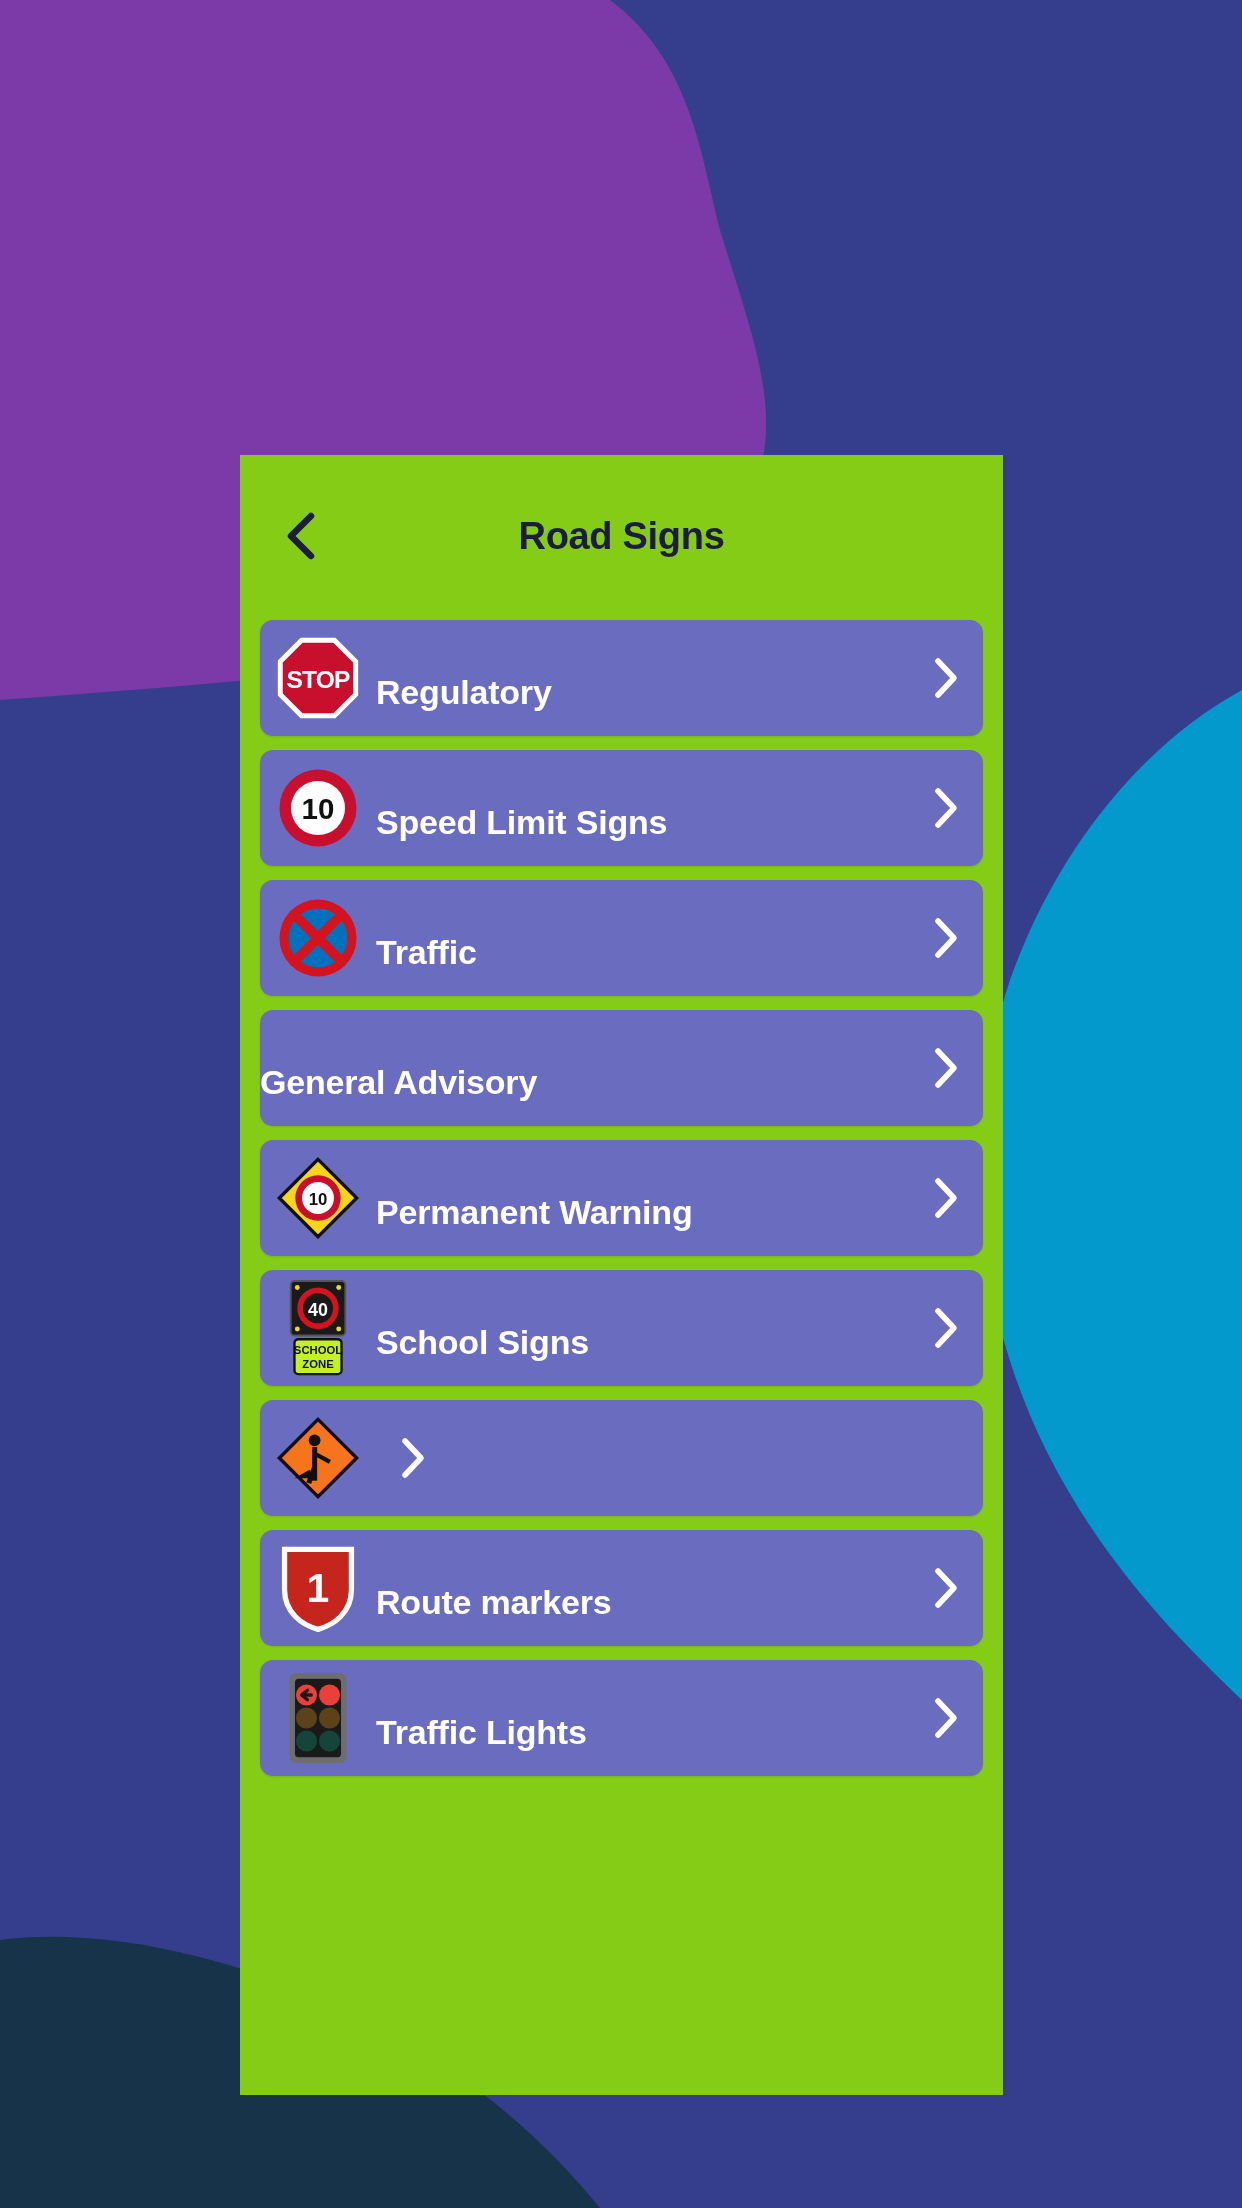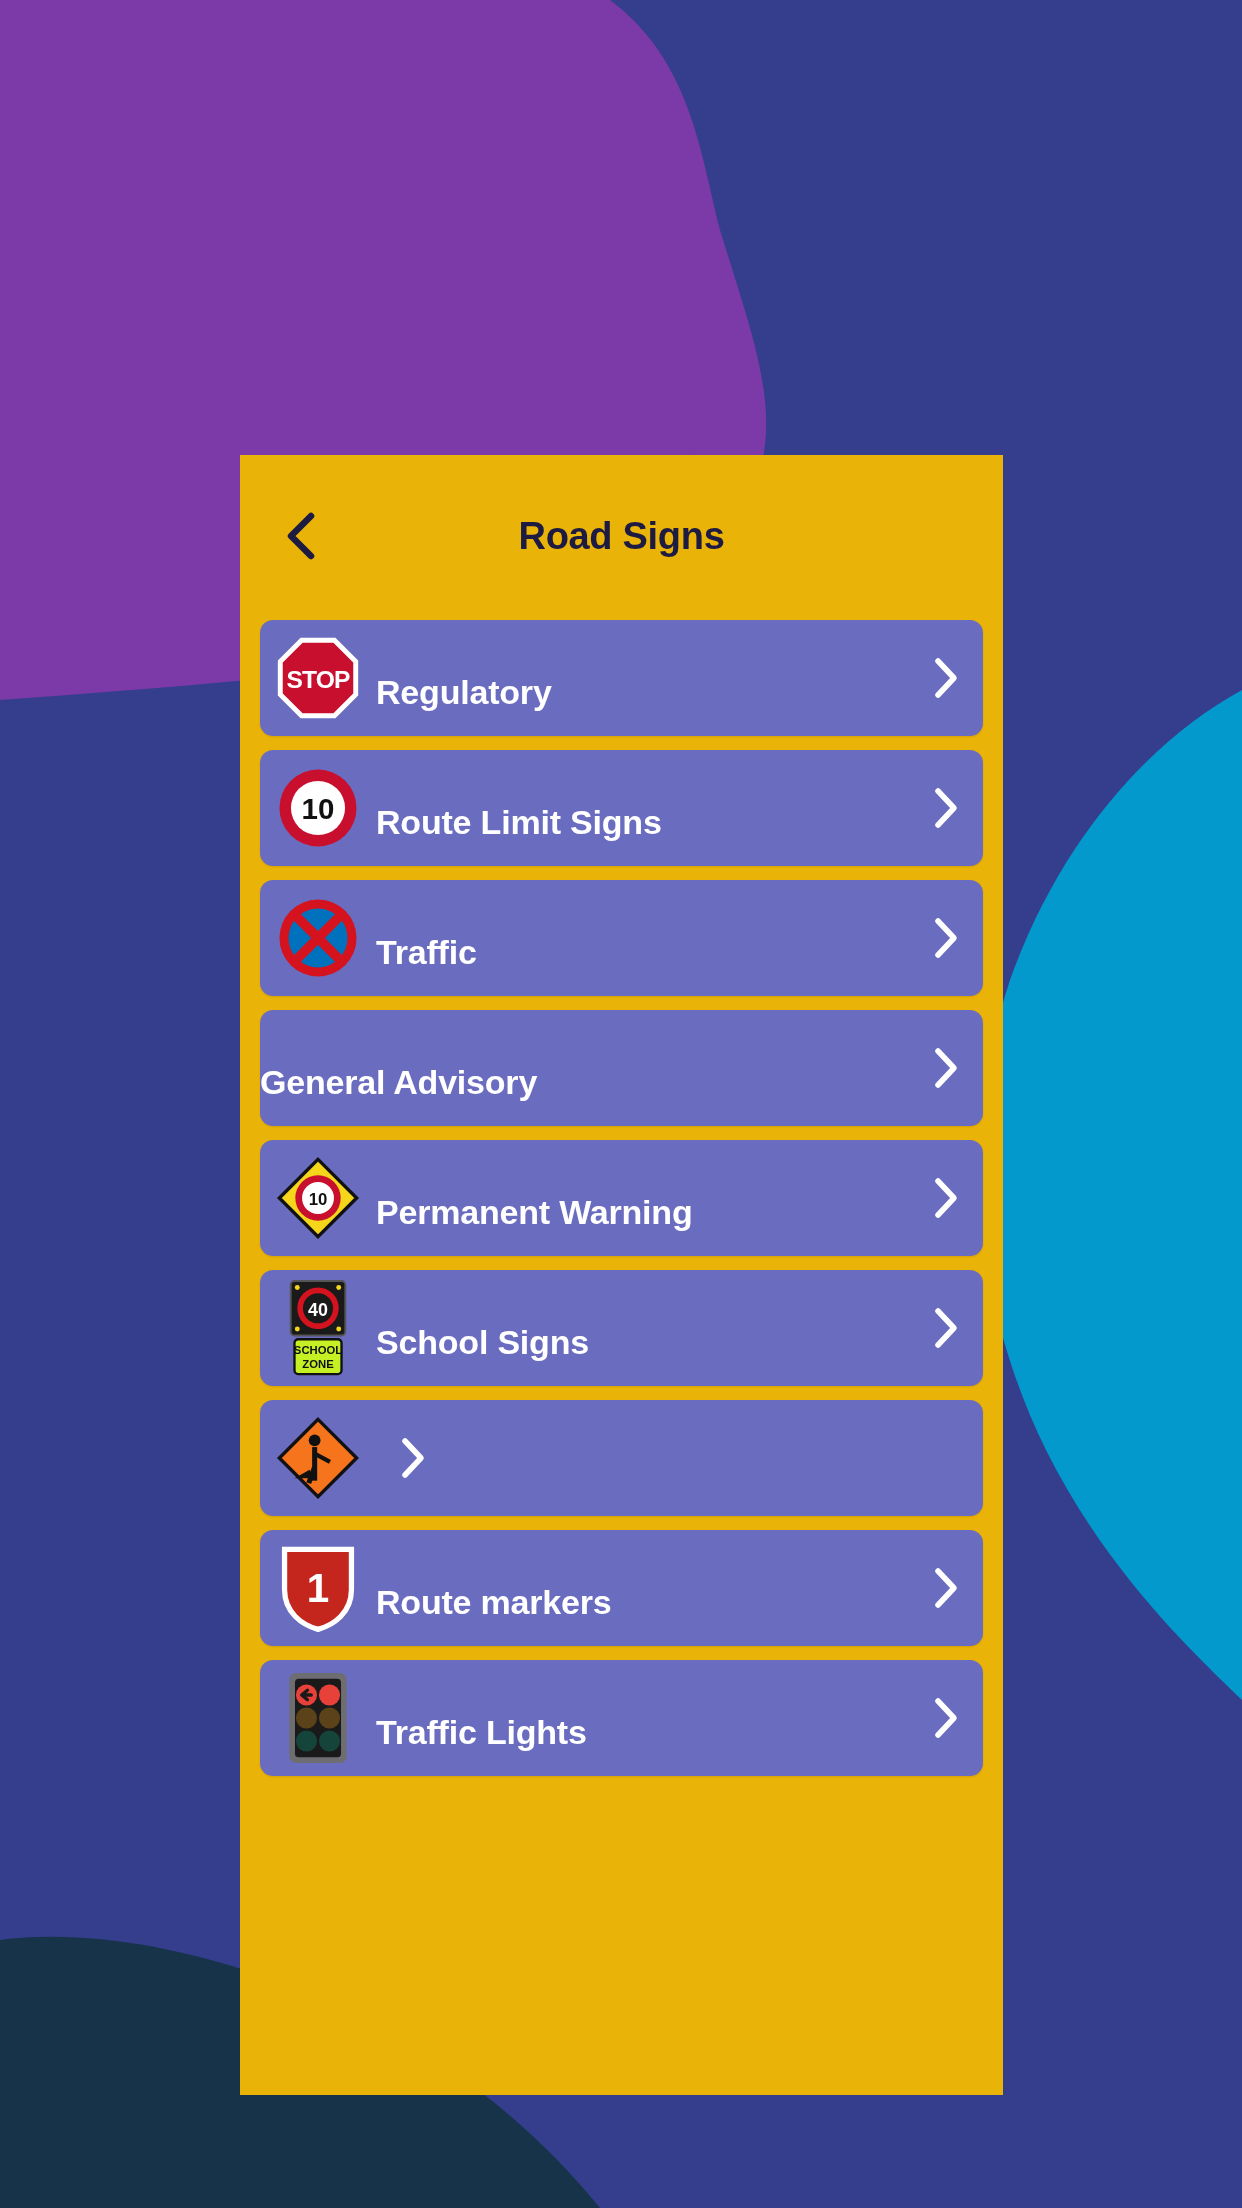--- a/index.html
+++ b/index.html
@@ -6,21 +6,21 @@
   body{
     width:1242px;height:2208px;overflow:hidden;position:relative;
     background:#343E8C;
     font-family:"Liberation Sans", sans-serif;
   }
   #bg{position:absolute;inset:0;width:1242px;height:2208px;}
 
   
   #panel{
     position:absolute;left:240px;top:455px;width:763px;height:1640px;
-    background:#eab308;overflow:hidden;
+    background:#84cc16;overflow:hidden;
   }
 
   
   #header{
     position:absolute;left:0;top:0;width:763px;height:165px;
   }
   #back-btn{
     position:absolute;left:20px;top:38px;width:86px;height:86px;
     display:flex;align-items:center;justify-content:center;cursor:pointer;
   }
@@ -100,21 +100,21 @@
     </div>
 
     <div class="card">
       <div class="card-icon">
         <svg width="82" height="82" viewBox="0 0 100 100">
           <circle cx="50" cy="50" r="47" fill="#C8102E"></circle>
           <circle cx="50" cy="50" r="33" fill="#ffffff"></circle>
           <text x="50" y="63" font-family="Liberation Sans, sans-serif" font-size="36" font-weight="700" fill="#111" text-anchor="middle">10</text>
         </svg>
       </div>
-      <div class="card-label">Route Limit Signs</div>
+      <div class="card-label">Speed Limit Signs</div>
       <div class="card-chevron">
         <svg width="28" height="44" viewBox="0 0 28 44">
           <polyline points="6,5 22,22 6,39" fill="none" stroke="#ffffff" stroke-width="5.5" stroke-linecap="round" stroke-linejoin="round"></polyline>
         </svg>
       </div>
     </div>
 
     <div class="card">
       <div class="card-icon">
         <svg width="82" height="82" viewBox="0 0 100 100">

